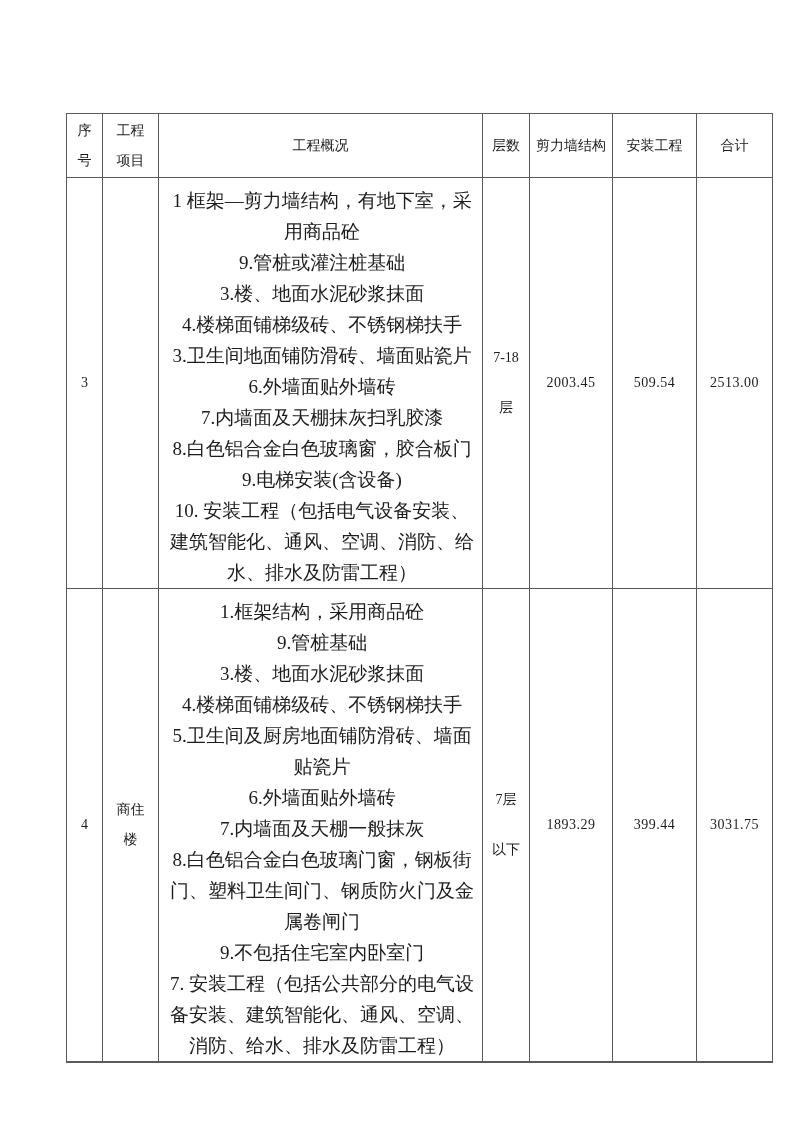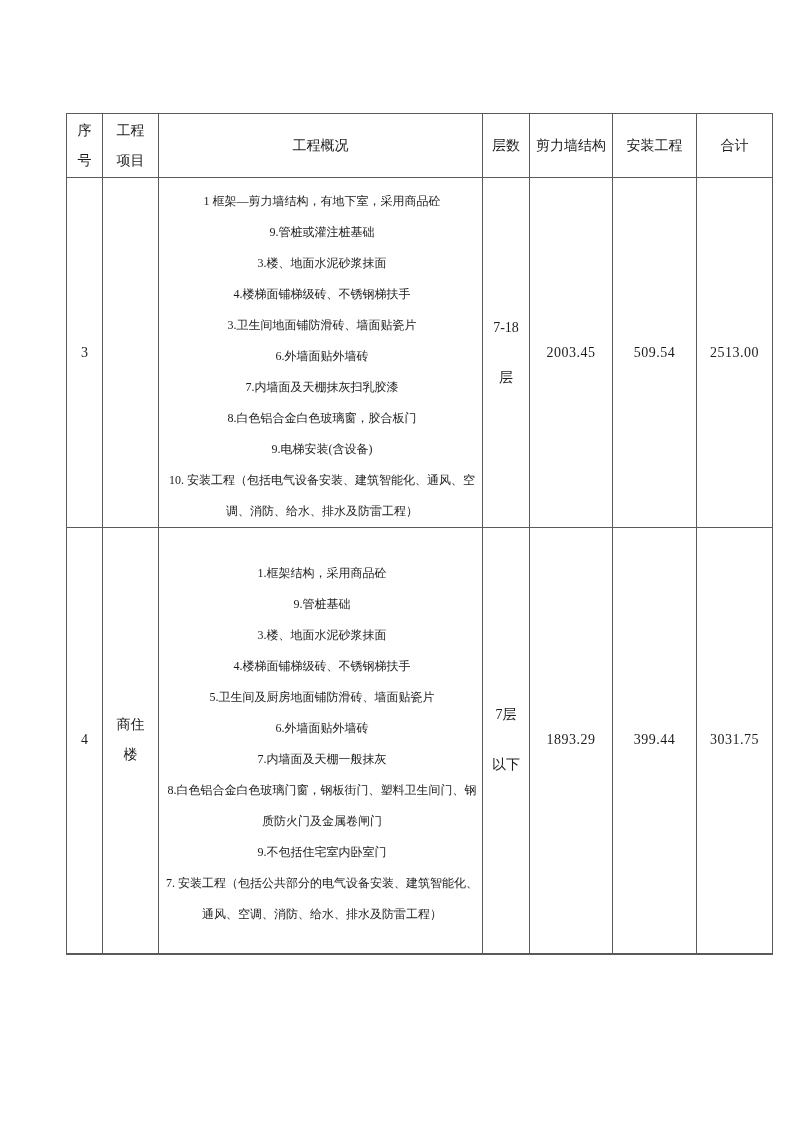--- a/index.html
+++ b/index.html
@@ -45,21 +45,21 @@
   .two-line { white-space: pre-line; line-height: 30px; }
   th .hdr { line-height: 30px; white-space: pre-line; }
 
   td.cell-overview {
     vertical-align: top;
     text-align: left;
     padding: 7px 4px 0 7px;
   }
   .ov-list .ov-line {
     line-height: 31px;
-    font-size: 12px;
+    font-size: 19px;
   }
   td.cell-floors .two-line { line-height: 50px; }
   td.cell-num { letter-spacing: 0.5px; }
 </style>
 </head>
 <body>
 
 <div class="page">
   <table class="summary">
     <colgroup>

